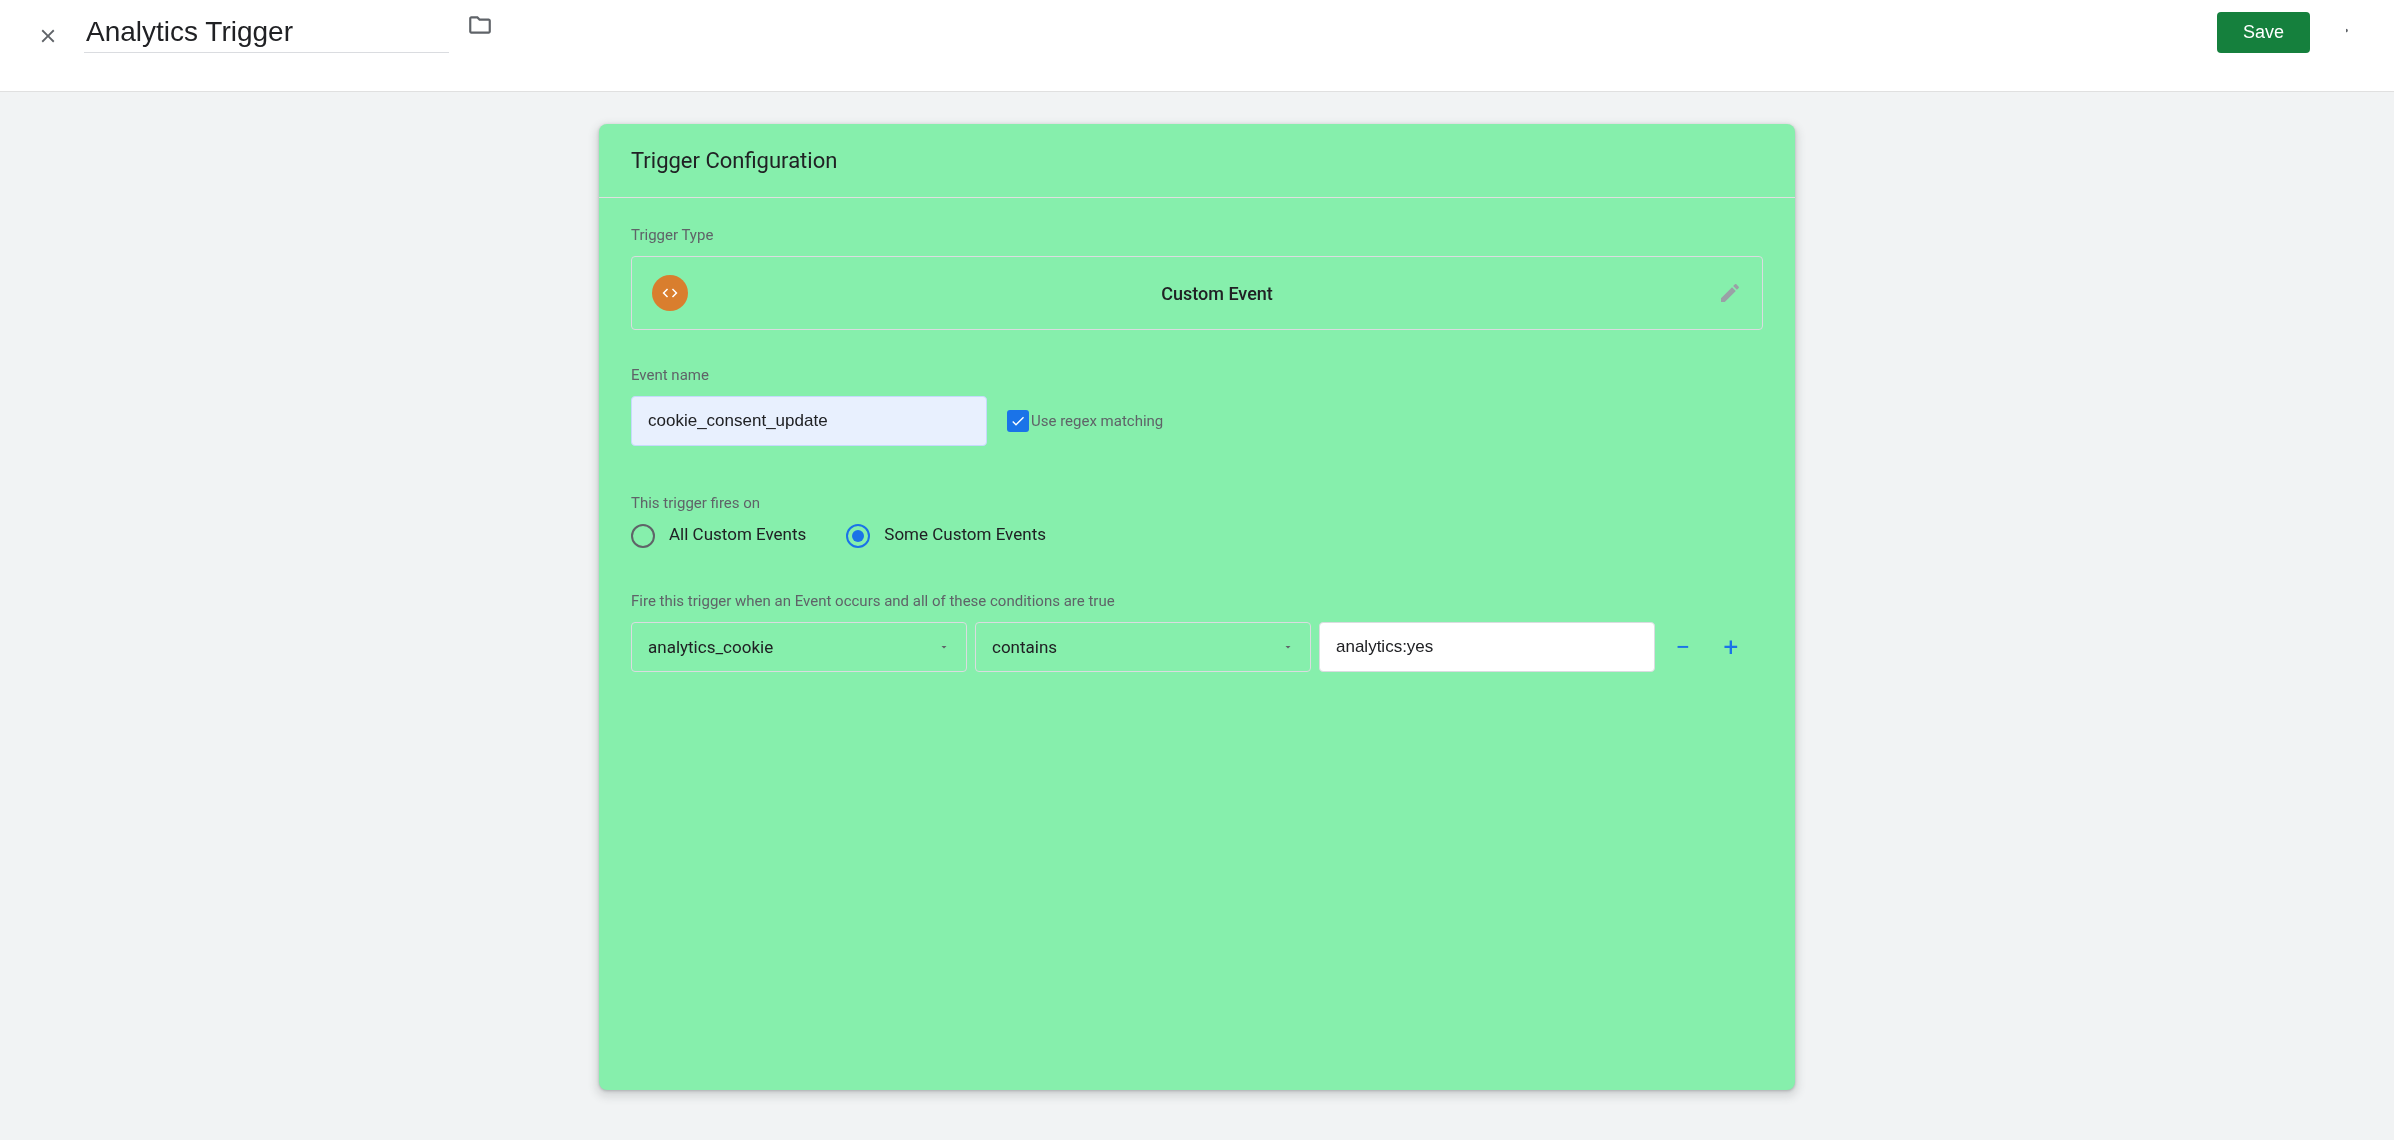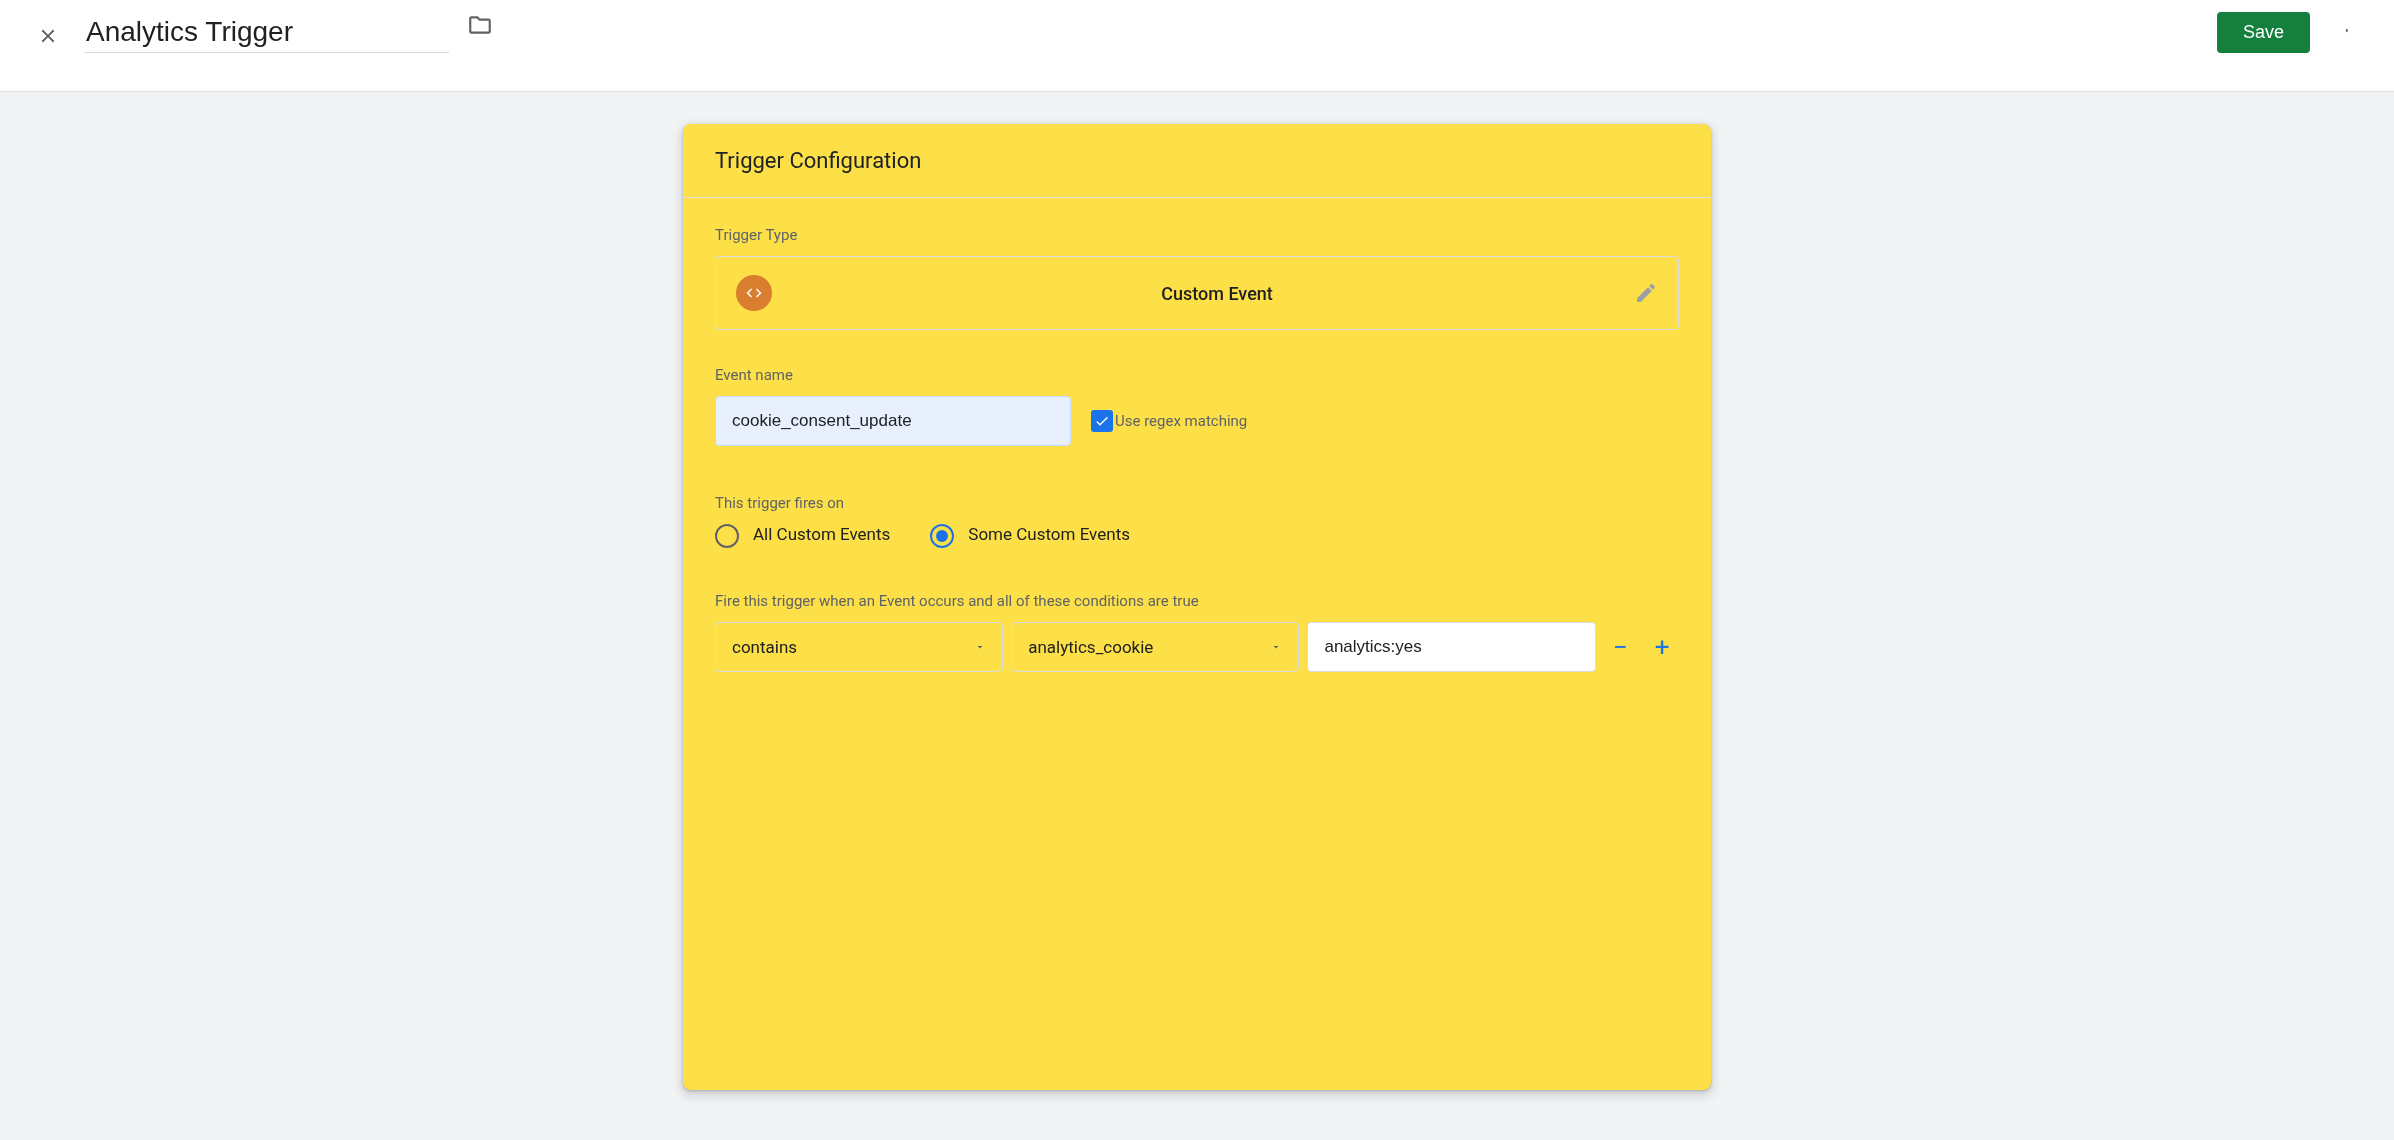--- a/index.html
+++ b/index.html
@@ -58,22 +58,22 @@
     margin-left: 12px;
   }
   .content-area {
     background: #f1f3f4;
     min-height: calc(100vh - 82px);
     padding: 32px 0 60px;
     display: flex;
     justify-content: center;
   }
   .card {
-    background: #fde047;
-    width: 1028px;
+    background: #86efac;
+    width: 1196px;
     border-radius: 8px;
     box-shadow: 0 1px 3px rgba(60,64,67,.3), 0 4px 8px 3px rgba(60,64,67,.15);
     overflow: hidden;
   }
   .card-header {
     padding: 24px 32px;
     border-bottom: 1px solid #e0e0e0;
   }
   .card-title {
     font-size: 22px;
@@ -285,35 +285,35 @@
           <div class="radio-outer selected">
             <div class="radio-inner"></div>
           </div>
           <span class="radio-label">Some Custom Events</span>
         </div>
       </div>
 
       <div class="field-label">Fire this trigger when an Event occurs and all of these conditions are true</div>
       <div class="condition-row">
         <div class="select-box">
+          <span>analytics_cookie</span>
+          <span class="dropdown-arrow">
+            <svg width="12" height="12" viewBox="0 0 24 24">
+                <path fill="currentColor" d="M7 10l5 5 5-5z"></path>
+              </svg>
+          </span>
+        </div>
+        <div class="select-box">
           <span>contains</span>
           <span class="dropdown-arrow">
             <svg width="12" height="12" viewBox="0 0 24 24">
                 <path fill="currentColor" d="M7 10l5 5 5-5z"></path>
               </svg>
           </span>
         </div>
-        <div class="select-box">
-          <span>analytics_cookie</span>
-          <span class="dropdown-arrow">
-            <svg width="12" height="12" viewBox="0 0 24 24">
-                <path fill="currentColor" d="M7 10l5 5 5-5z"></path>
-              </svg>
-          </span>
-        </div>
         <input class="text-input" value="analytics:yes" style="">
         <div class="cond-btn">−</div>
         <div class="cond-btn">+</div>
       </div>
 
     </div>
   </div>
 </div>
 
 </body></html>

